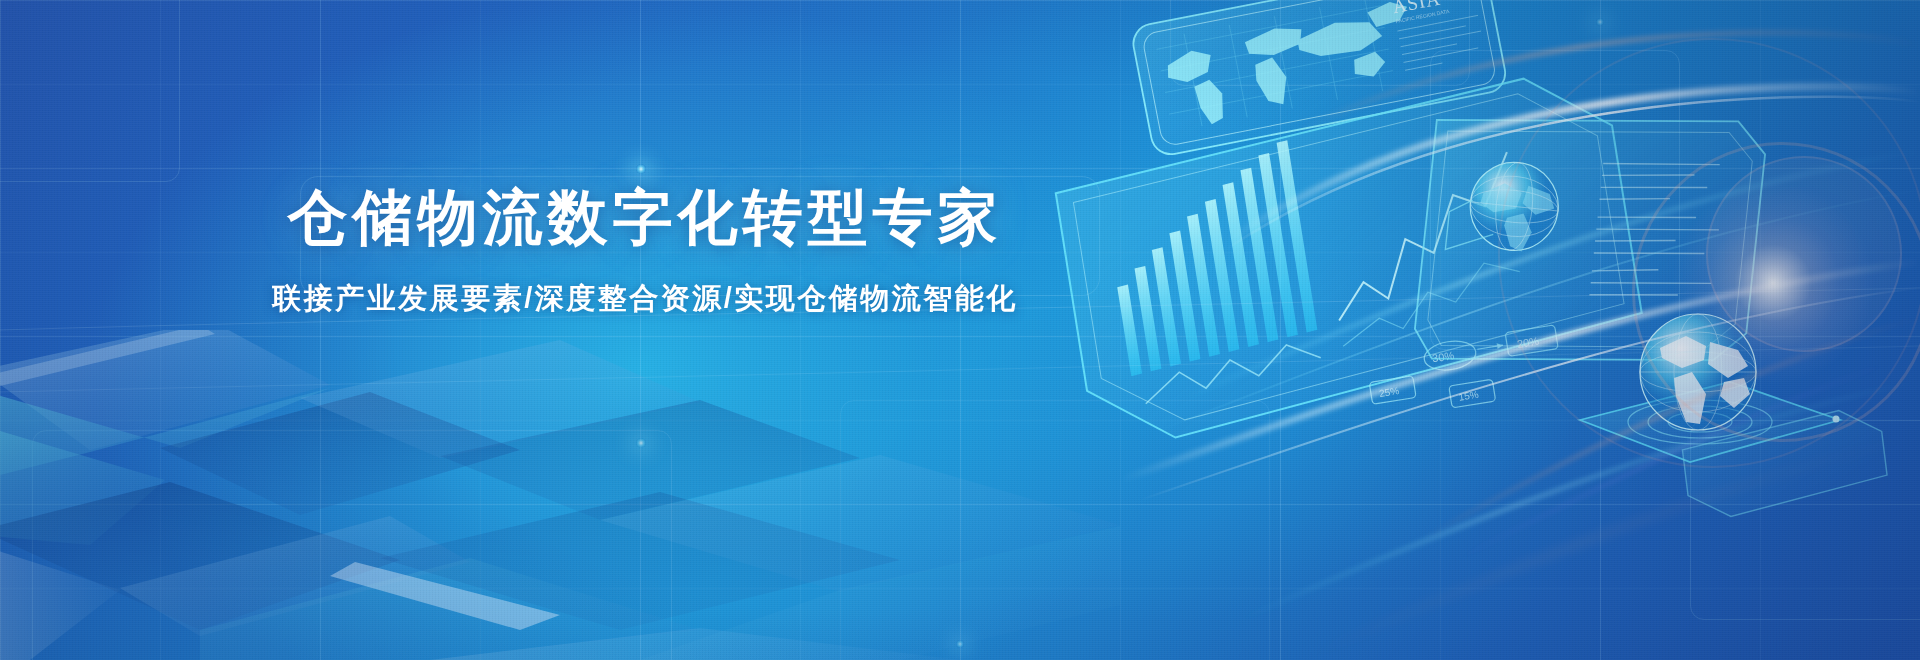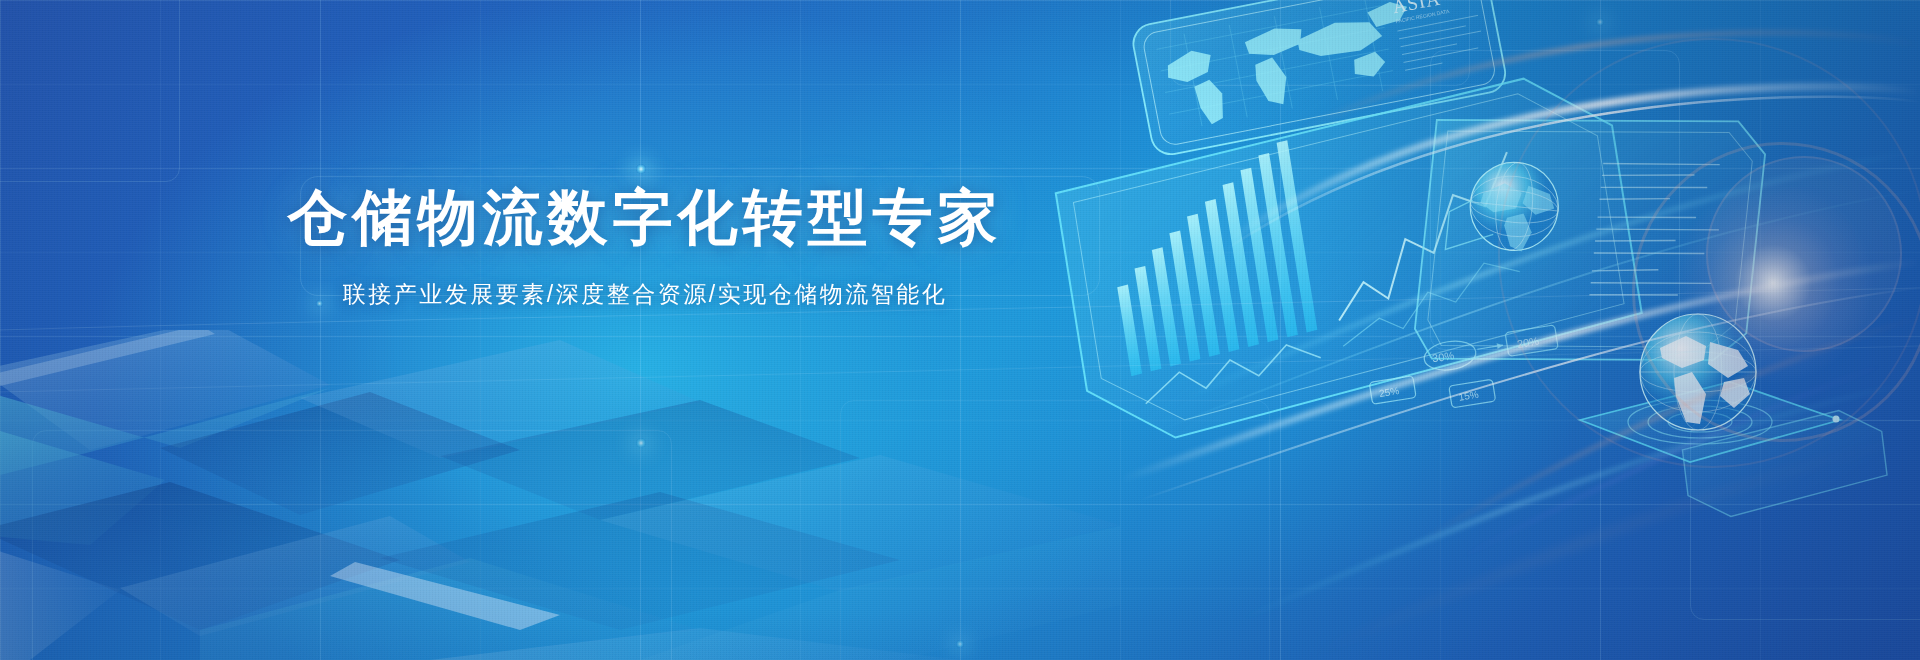--- a/index.html
+++ b/index.html
@@ -109,22 +109,22 @@
     font-size:60px;
     font-weight:bold;
     color:#ffffff;
     letter-spacing:5px;
     line-height:1.08;
     text-shadow:0 2px 16px rgba(10,60,130,0.55), 0 0 34px rgba(160,230,255,0.35);
     white-space:nowrap;
   }
   .subline {
     margin-top:28px;
-    font-size:23px;
-    font-weight:normal;
+    font-size:29px;
+    font-weight:bold;
     color:#ffffff;
     letter-spacing:2.5px;
     text-shadow:0 1px 10px rgba(10,60,130,0.50);
     white-space:nowrap;
   }
 </style>
 </head>
 <body>
 
 <div class="banner">

